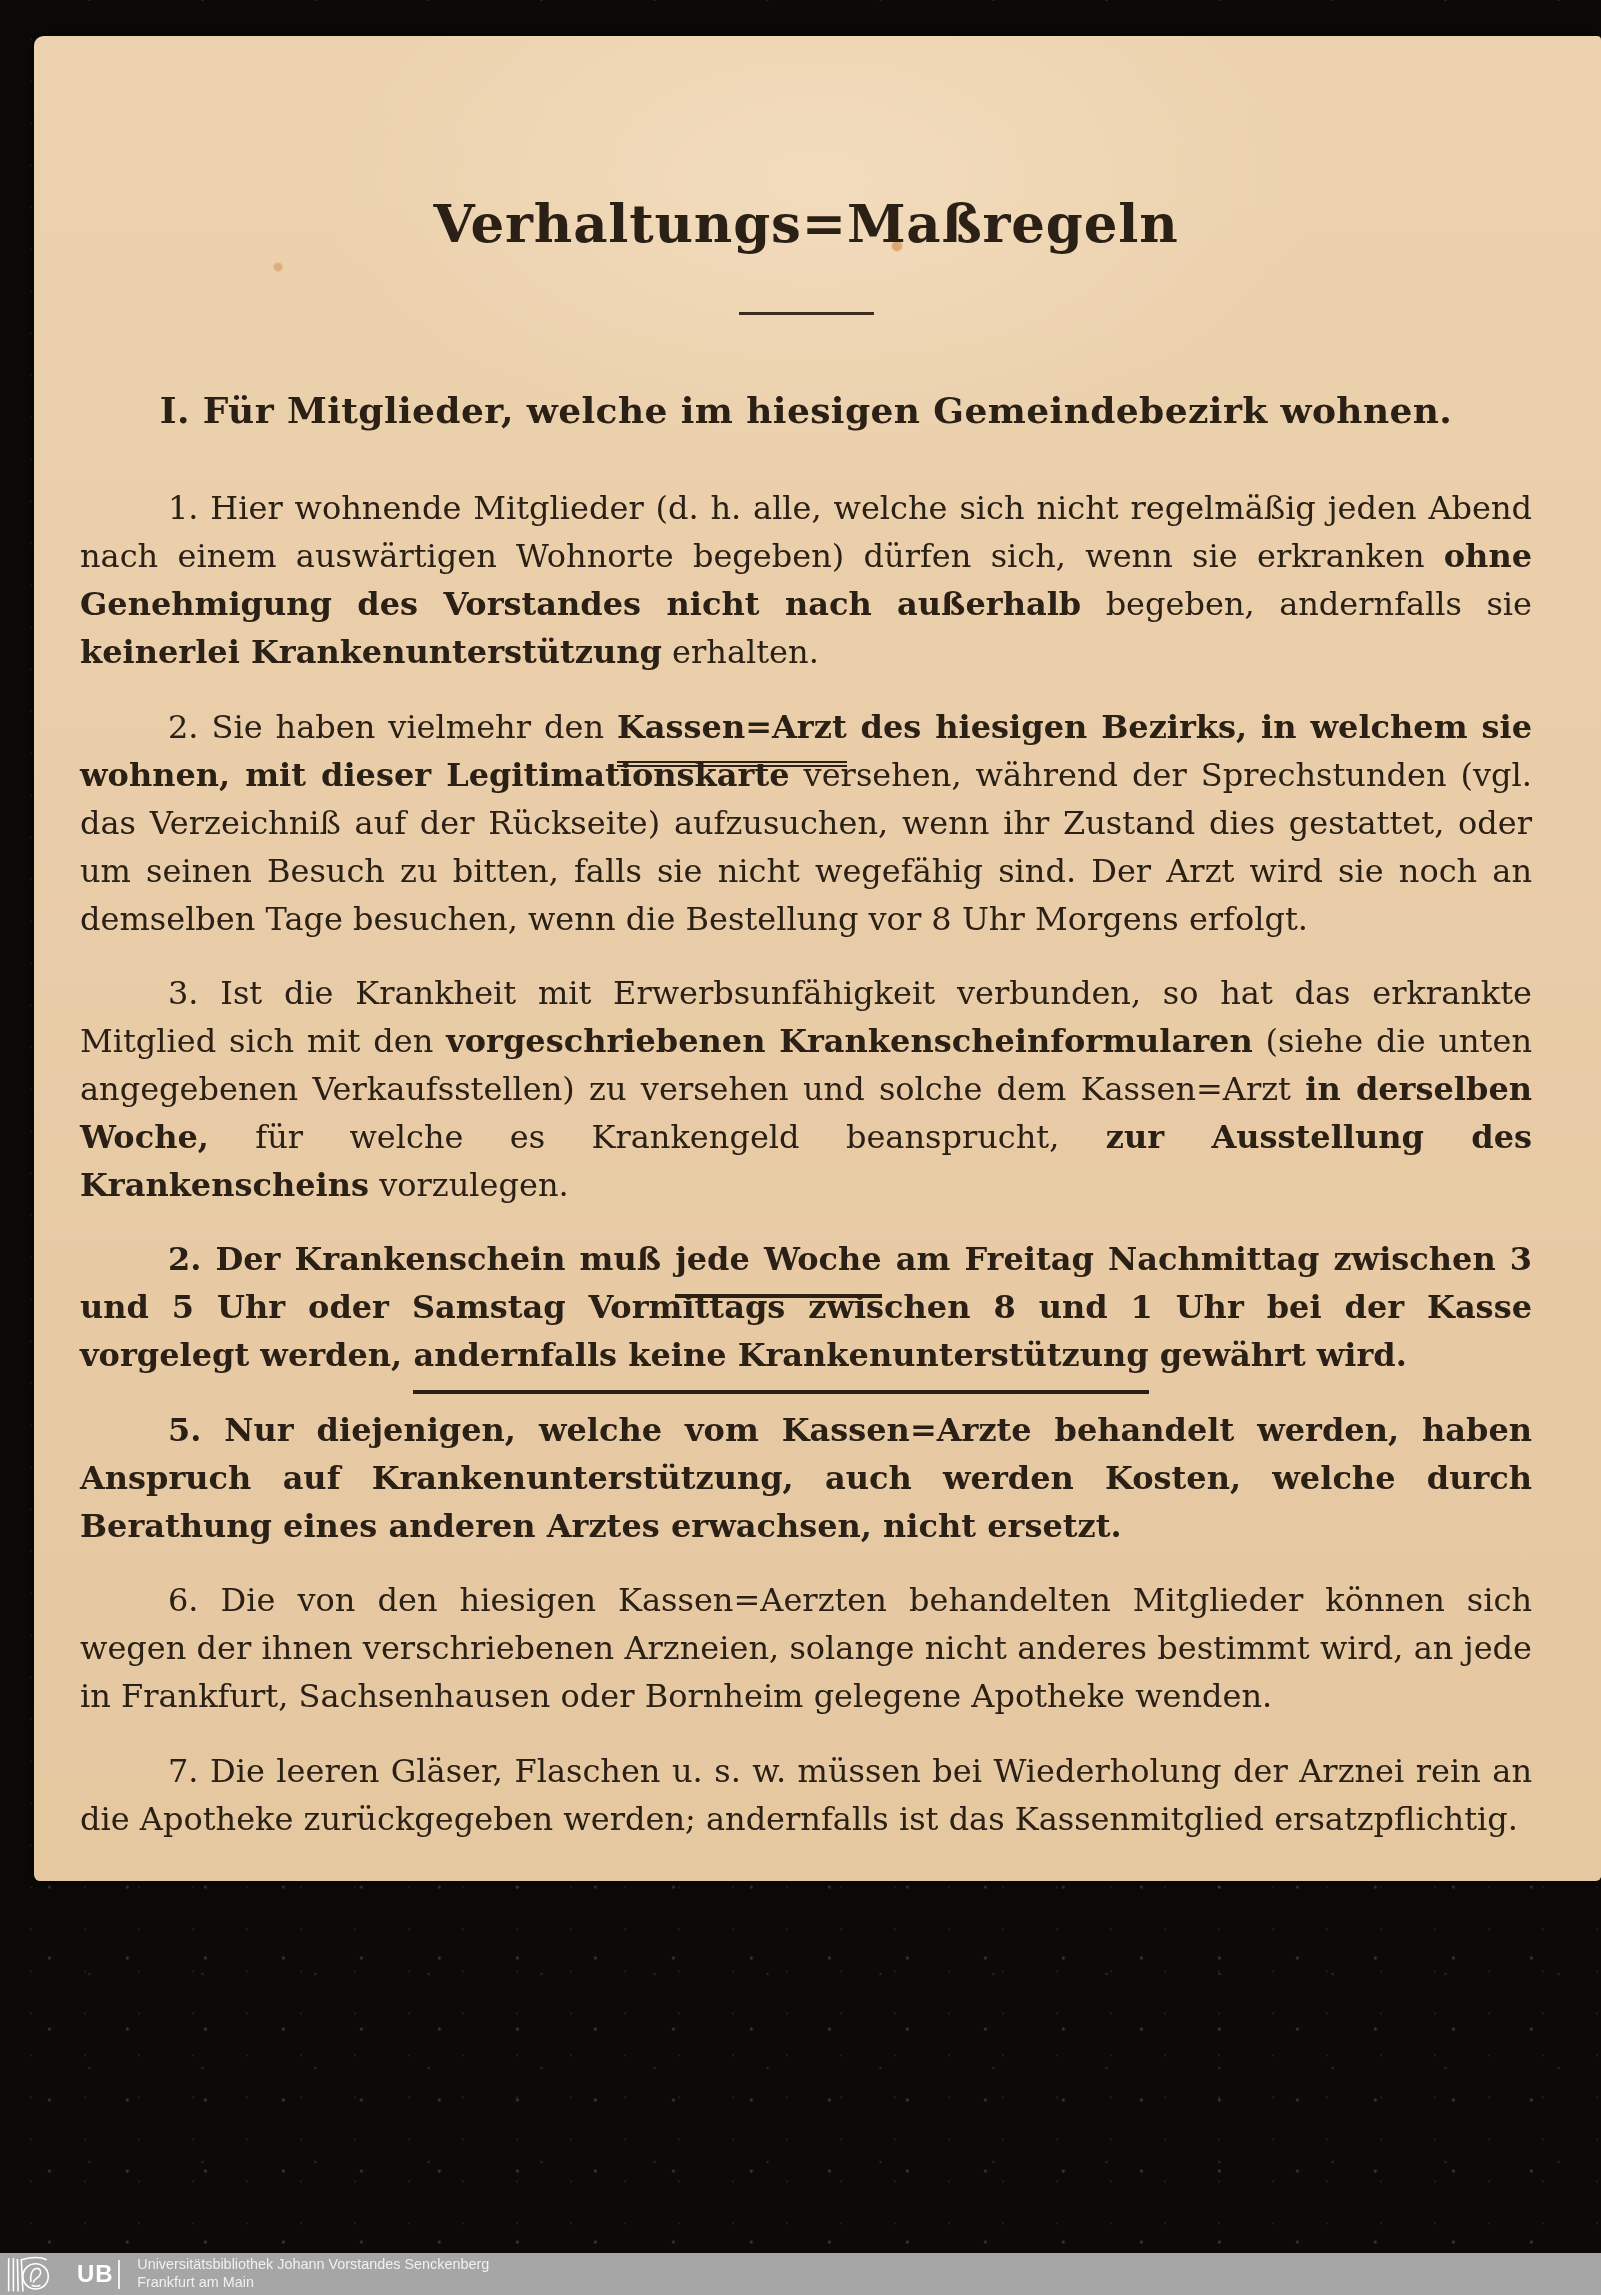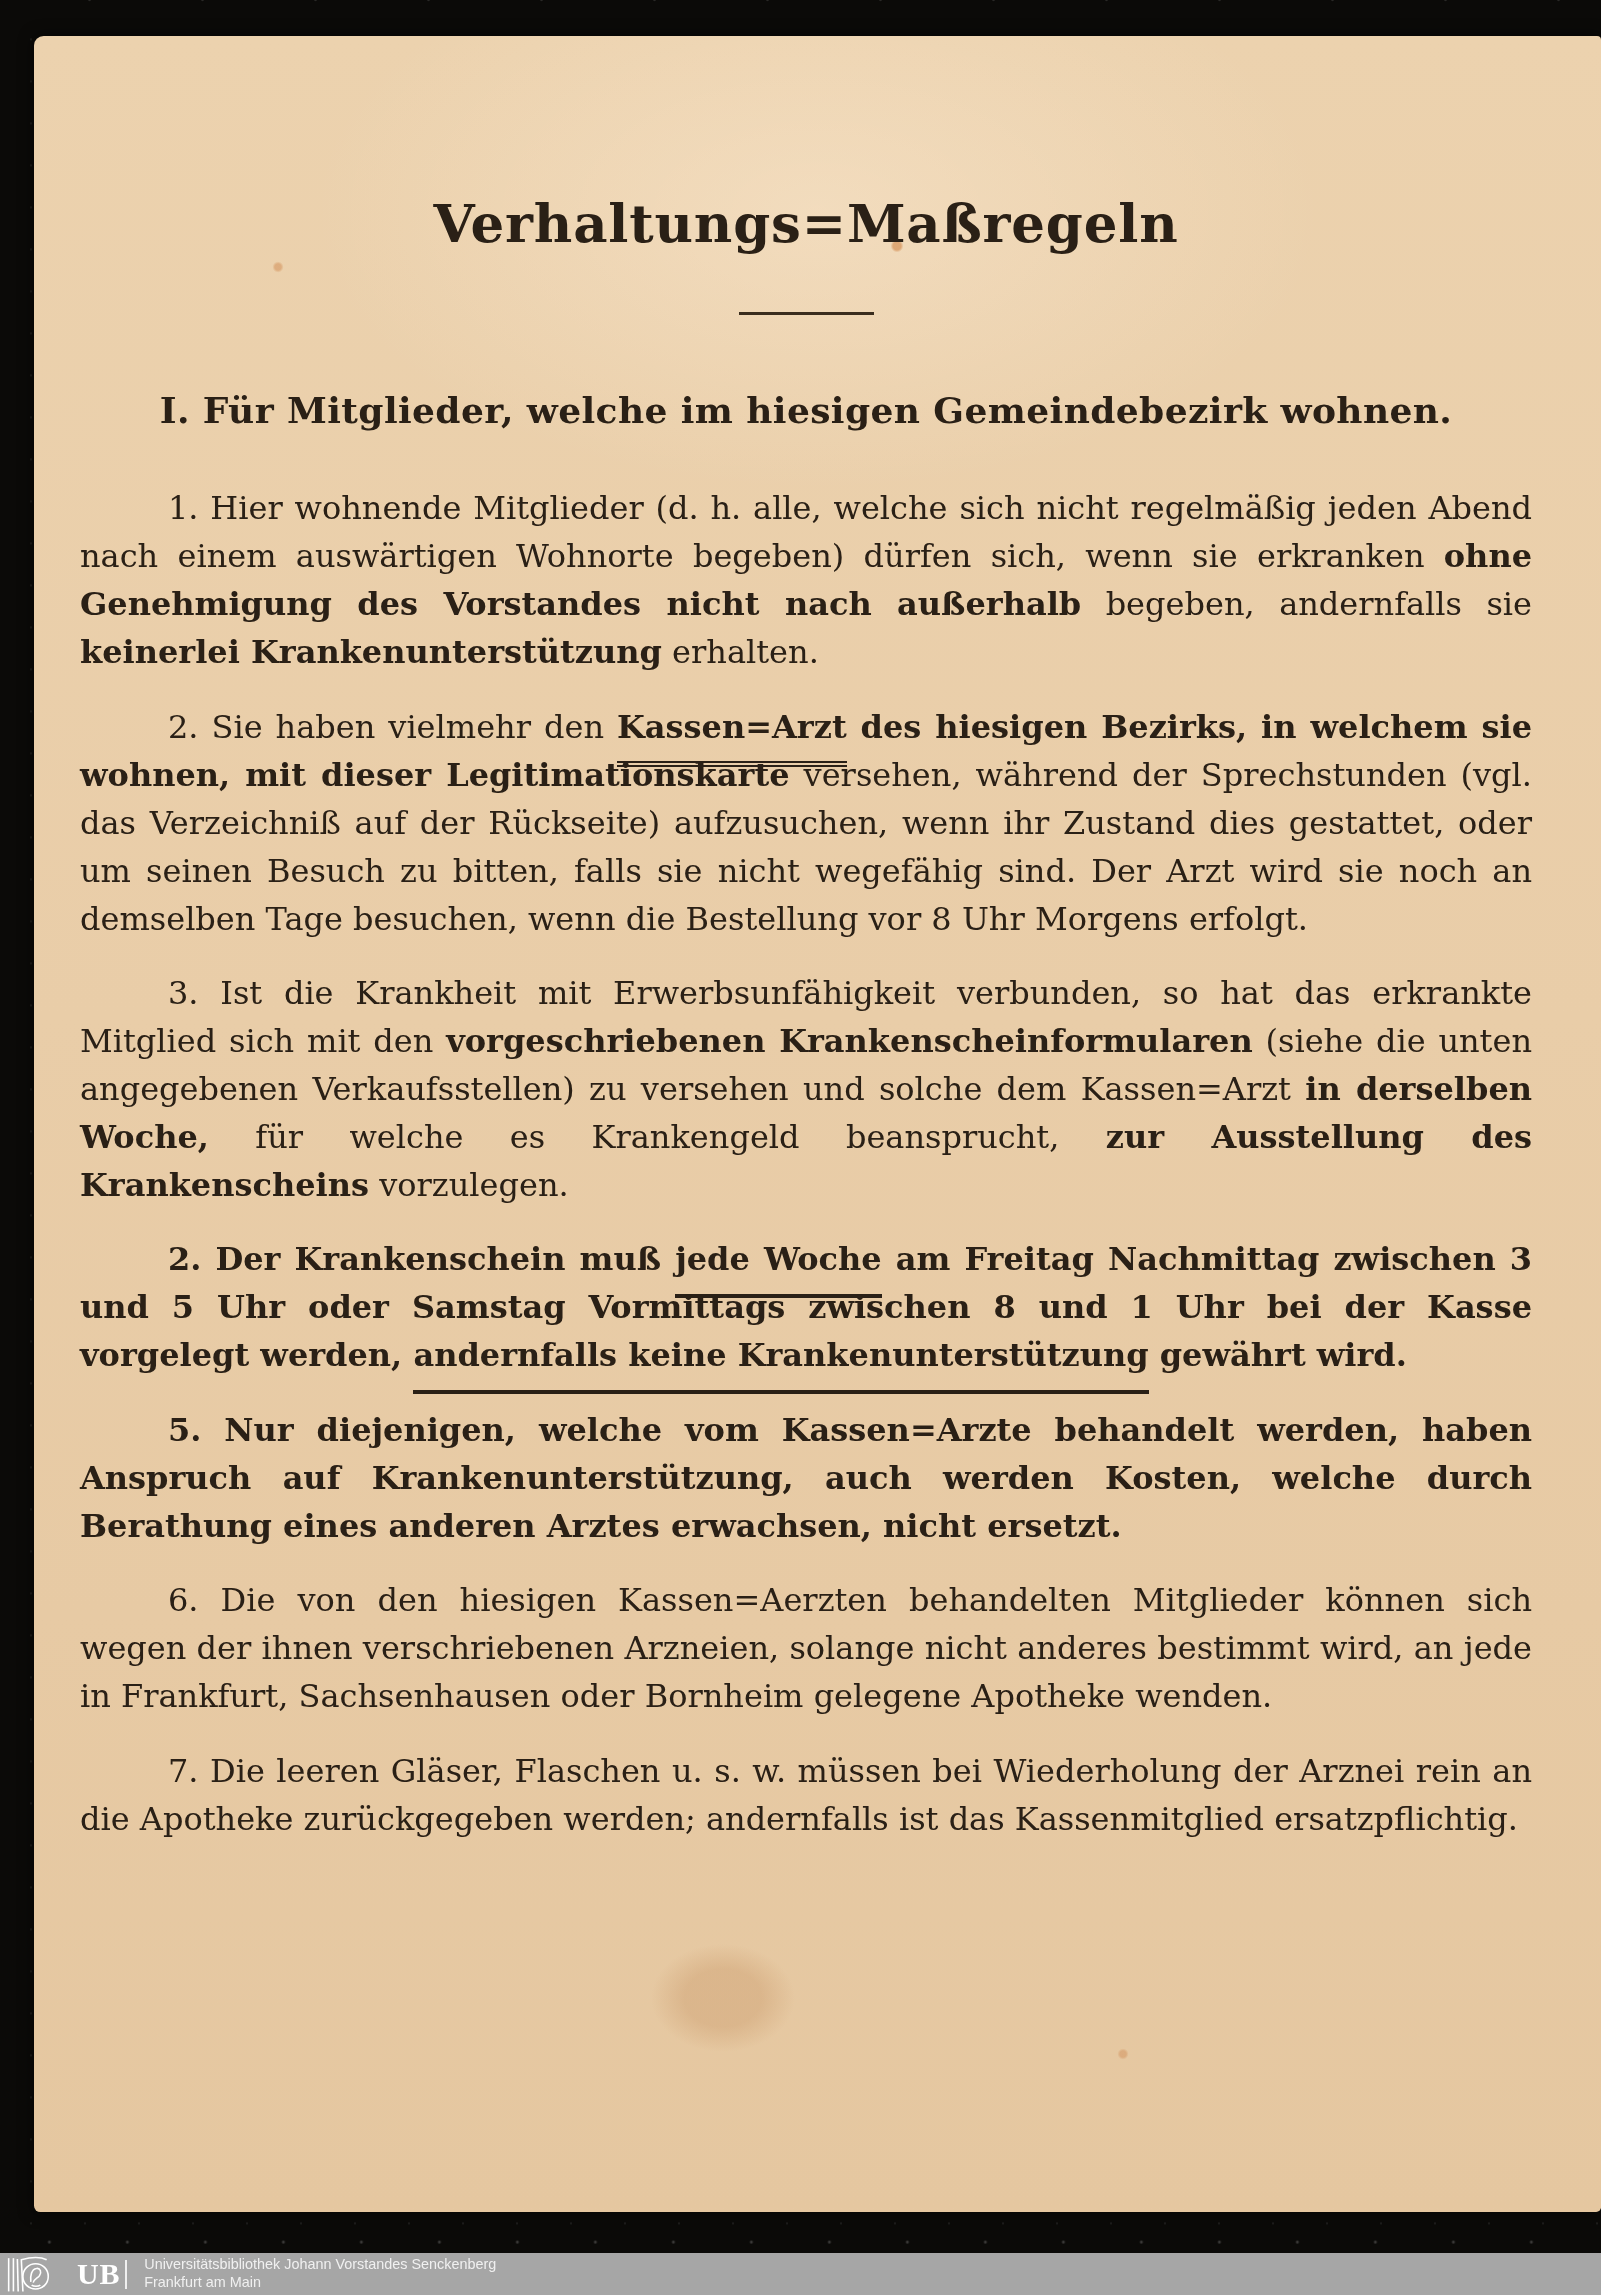--- a/index.html
+++ b/index.html
@@ -19,21 +19,21 @@
     background-size: 78px 71px, 113px 94px, 54px 42px;
     background-position: 10.4px 5.6px, 33px 47px, 4px 18.4px;
     font-family: "DejaVu Serif", serif;
   }
 
   .card {
     position: absolute;
     left: 34px;
     top: 36px;
     width: 1567px;
-    height: 2176px;
+    height: 1845px;
     background-color: #e9cda8;
     background-image:
       radial-gradient(circle at 863px 210px, rgba(205,125,60,0.55) 0 4px, transparent 6.4px),
       radial-gradient(circle at 244px 231px, rgba(205,130,70,0.45) 0 3.2px, transparent 5.6px),
       radial-gradient(circle at 1089px 2018px, rgba(200,120,60,0.35) 0 3.2px, transparent 5.6px),
       radial-gradient(ellipse 96px 72px at 689px 1962px, rgba(176,110,55,0.20) 0 40%, transparent 75%),
       radial-gradient(ellipse 721px 400px at 50% 8%, rgba(255,240,220,0.35), transparent 70%),
       linear-gradient(180deg, #ecd2ae 0%, #e9cda8 45%, #e5c7a0 100%);
     border-radius: 9.6px 4px 4.8px 6.4px;
     box-shadow: 0 0 14.4px rgba(0,0,0,0.65);
@@ -94,23 +94,23 @@
   }
   .logo {
     display: flex;
     align-items: center;
     margin-left: 4.8px;
     height: 100%;
   }
   .logo svg { display: block; }
   .logo .ub {
     color: #ffffff;
-    font-family: Liberation Serif, serif;
+    font-family: Liberation Sans, sans-serif;
     font-weight: bold;
-    font-size: 30px;
+    font-size: 24px;
     line-height: 30px;
     margin-left: -4.8px;
     letter-spacing: 0.8px;
   }
   .logo .bar {
     width: 1.6px;
     height: 29px;
     background: #f0f0f0;
     margin-left: 4.8px;
   }

